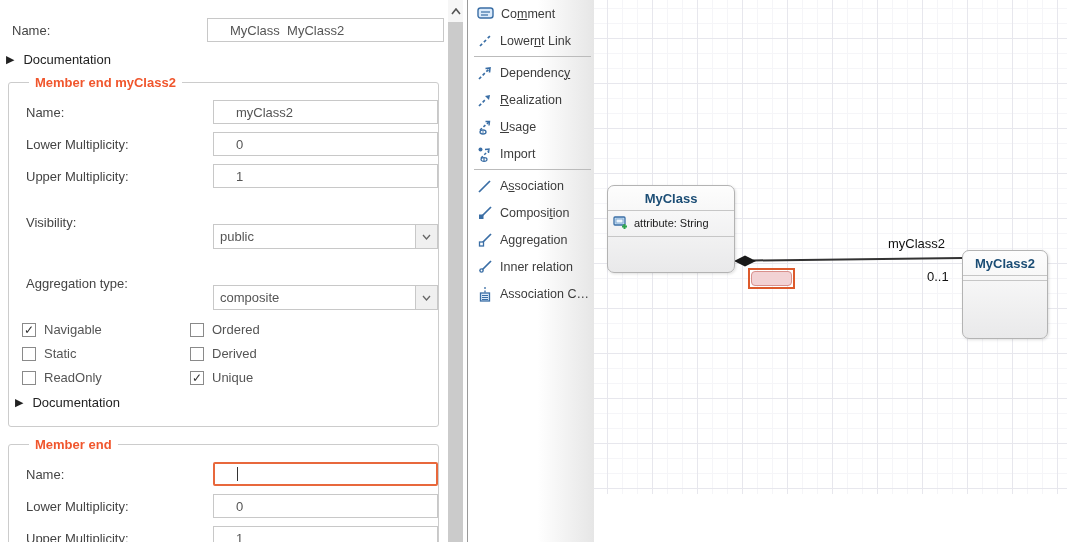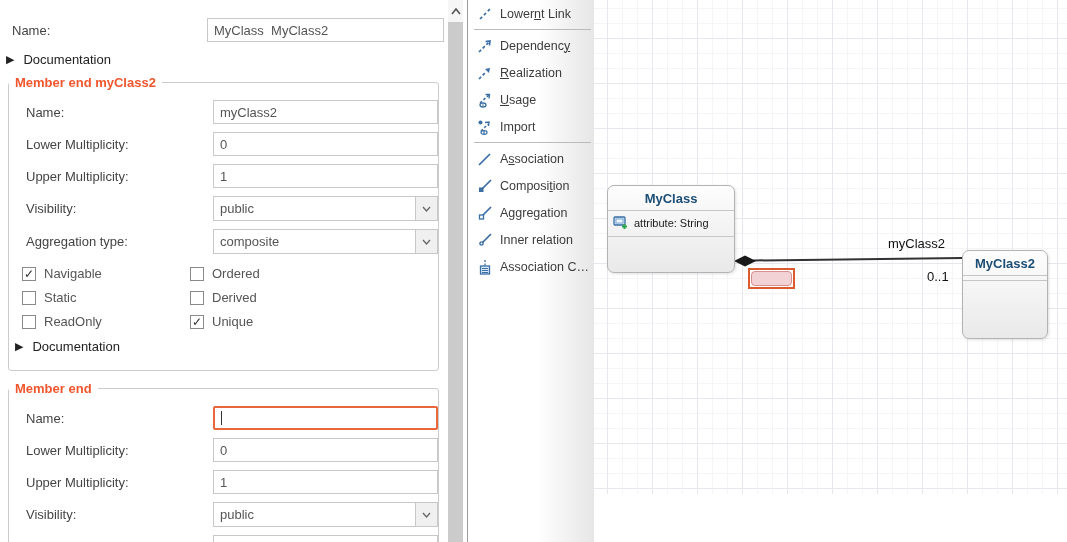--- a/index.html
+++ b/index.html
@@ -5,33 +5,33 @@
   * { margin:0; padding:0; box-sizing:border-box; }
   html,body { width:1067px; height:542px; }
   body { font-family:"Liberation Sans", sans-serif; font-size:13px; color:#444; background:#fff; }
   #app { position:relative; width:1067px; height:542px; overflow:hidden; background:#fff; }
 
   
   .panel { position:absolute; left:0; top:0; width:448px; height:542px; background:#fff; overflow:hidden; }
   .prow { display:flex; align-items:center; margin:8px 0 6px 5px; }
   .prow .lbl { width:195px; color:#444;margin-left:7px; }
   .tinput { height:24px; border:1px solid #c8c8c8; background:#fff; color:#555;
-            display:flex; align-items:center; padding:0 6px; white-space:pre; overflow:hidden; }
+            display:flex; align-items:center; padding:0 22px; white-space:pre; overflow:hidden; }
   .tinput.w-top { width:237px; }
   .tinput.focus { border:2px solid #e8683c; border-radius:2px; }
   .caret { display:inline-block; width:1px; height:14px; background:#333; }
   .selectbox { height:25px; border:1px solid #c8c8c8; background:#fff; color:#555;
-               display:flex; align-items:center; position:relative; padding:0 24px 0 6px; }
+               display:flex; align-items:center; position:relative; padding:0 24px 0 6px;margin-top:28px; }
   .selectbtn { position:absolute; right:0; top:0; width:22px; height:100%;
                background:#f0f0f0; border-left:1px solid #c8c8c8; display:flex;
                align-items:center; justify-content:center; }
   .toggle { display:flex; align-items:center; gap:9px; margin:10px 0 8px 6px; color:#222; }
   .tri { font-size:11px; color:#222; }
   fieldset.grp { margin:4px 0 10px 8px; width:429px; border:1px solid #ccc; border-radius:3px; padding:2px 0 8px 0; }
-  fieldset.grp legend { margin-left:0; padding:0 6px; font-weight:bold; color:#f0562d; }
+  fieldset.grp legend { margin-left:20px; padding:0 6px; font-weight:bold; color:#f0562d; }
   .grp .prow { margin-left:10px; }
   .grp .prow .lbl { width:187px; }
   .grp .tinput, .grp .selectbox { width:225px; }
   .cbgrid { display:grid; grid-template-columns:168px 200px; row-gap:9px; margin:12px 0 2px 13px; }
   .cbitem { display:flex; align-items:center; gap:8px; color:#555; }
   .cbbox { width:14px; height:14px; border:1px solid #8a8a8a; background:#fff; display:flex;
            align-items:center; justify-content:center; font-size:12px; color:#333; line-height:1; }
 
   
   .vscroll { position:absolute; left:448px; top:0; width:15px; height:542px; background:#cbcbcb; }
@@ -205,20 +205,28 @@
   <div class="vscroll">
     <div class="up">
       <svg width="10" height="7" viewBox="0 0 10 7">
           <polyline points="1,6 5,1 9,6" fill="none" stroke="#555" stroke-width="1.6"></polyline>
         </svg>
     </div>
   </div>
 
   <div class="palette">
 
+    <div class="pal-item">
+      <svg width="17" height="15" viewBox="0 0 17 15">
+        <rect x="1" y="2" width="15" height="10" rx="2.5" fill="#dcebfb" stroke="#3a6ea5" stroke-width="1.4"></rect>
+        <line x1="4" y1="6" x2="13" y2="6" stroke="#3a6ea5" stroke-width="1.2"></line>
+        <line x1="4" y1="9" x2="11" y2="9" stroke="#3a6ea5" stroke-width="1.2"></line>
+      </svg>
+      <span><span>Co</span><span class="key">m</span><span>ment</span></span>
+    </div>
 
     <div class="pal-item">
       <svg width="16" height="16" viewBox="0 0 16 16">
         <line x1="3" y1="13" x2="13" y2="3" stroke="#3a6ea5" stroke-width="1.7" stroke-dasharray="3 2.5"></line>
       </svg>
       <span><span>Lower</span><span class="key">n</span><span>t Link</span></span>
     </div>
 
     <div class="pal-sep"></div>
 

